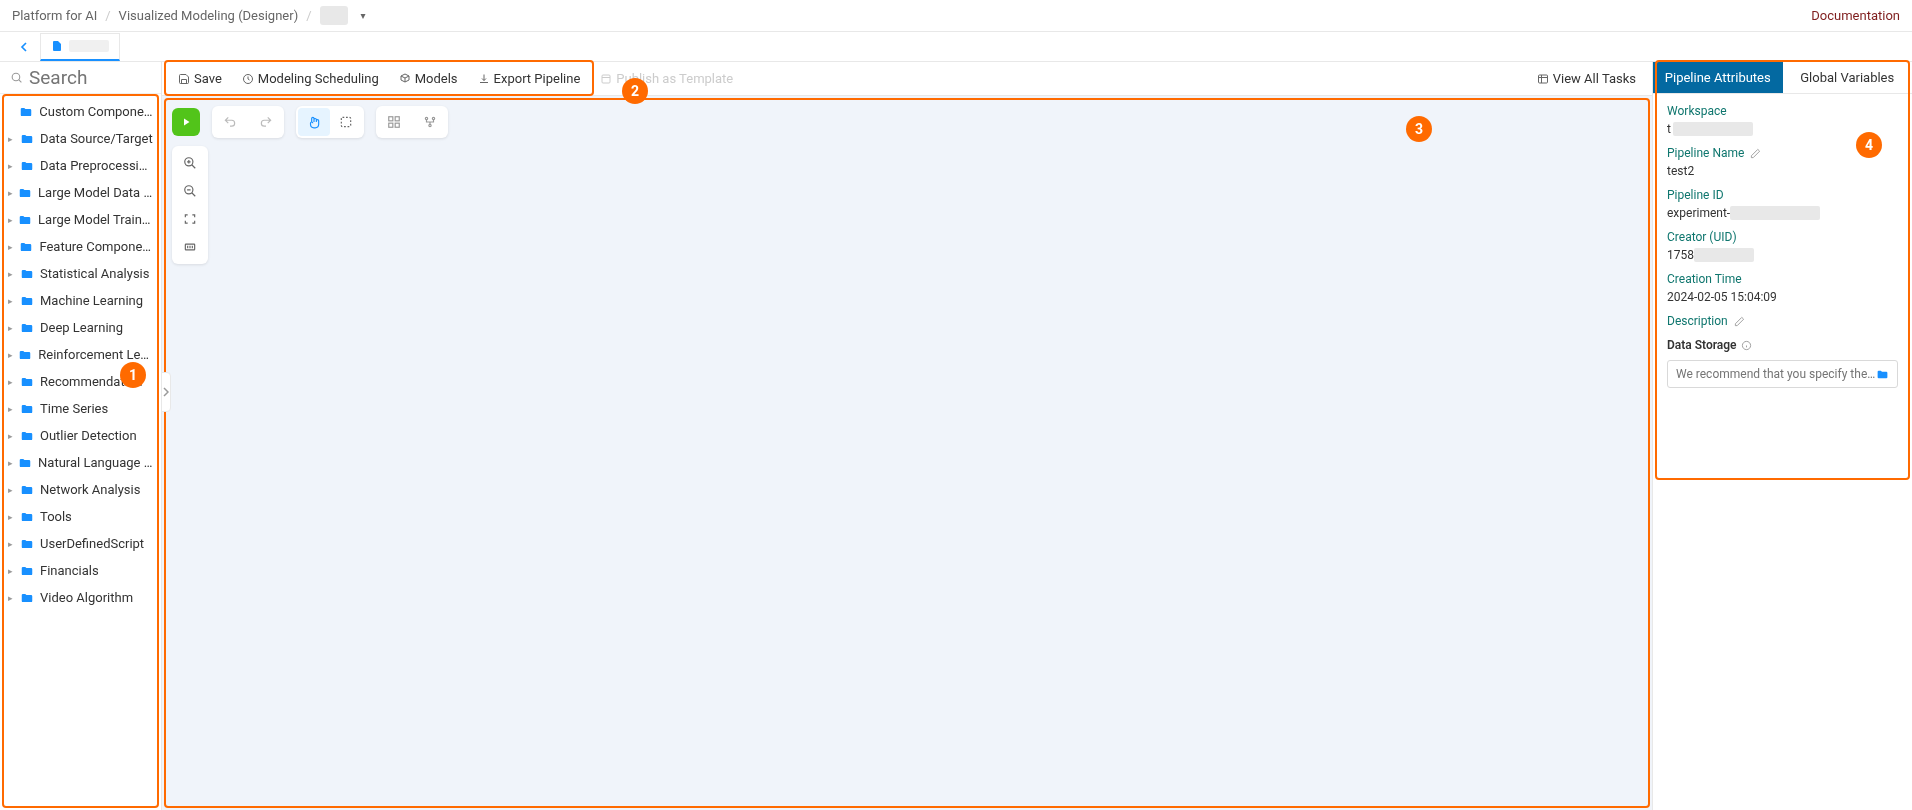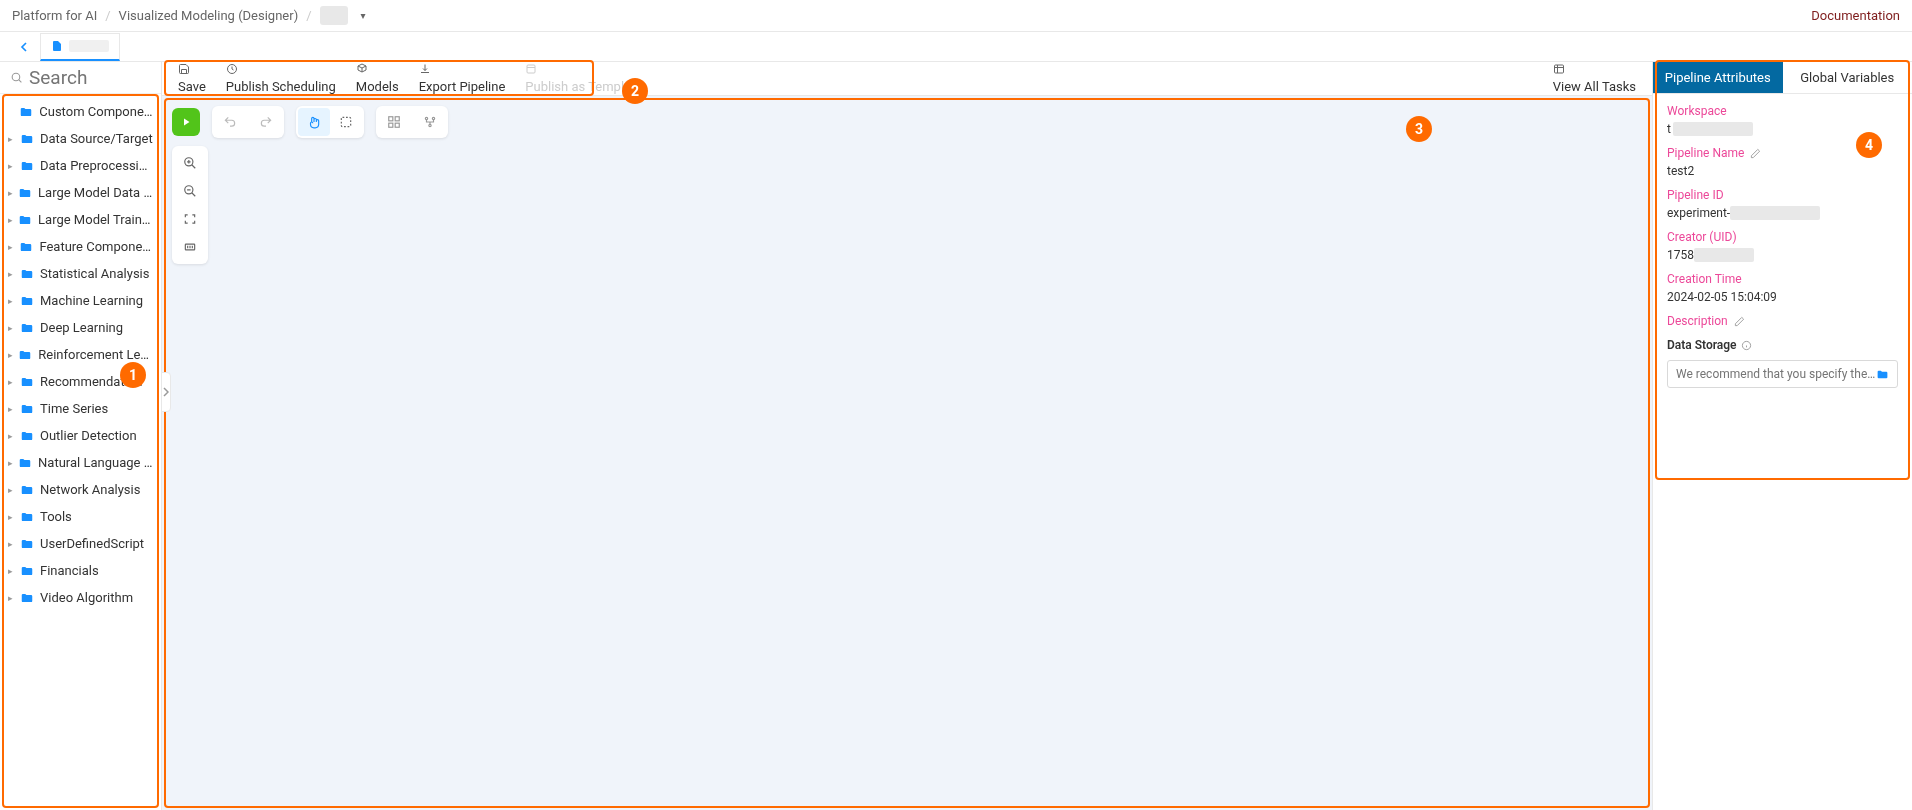--- a/index.html
+++ b/index.html
@@ -28,21 +28,21 @@
 .tree-item { display: flex; align-items: center; padding: 6px 8px; cursor: pointer; font-size: 13px; color: #333; white-space: nowrap; overflow: hidden; text-overflow: ellipsis; }
 .tree-item .arrow { width: 10px; color: #999; font-size: 9px; margin-right: 2px; display: inline-block; }
 .tree-item.no-arrow .arrow { visibility: hidden; }
 .tree-item .folder-icon { color: #1890ff; margin-right: 6px; font-size: 13px; flex-shrink: 0; }
 .tree-item .label { overflow: hidden; text-overflow: ellipsis; }
 .collapse-handle { position: absolute; right: -10px; top: 310px; width: 10px; height: 40px; background: #fff; border: 1px solid #e8e8e8; border-radius: 0 4px 4px 0; display: flex; align-items: center; justify-content: center; color: #999; font-size: 9px; cursor: pointer; z-index: 10; }
 
 .center-panel { flex: 1; display: flex; flex-direction: column; position: relative; }
 .toolbar { display: flex; align-items: center; justify-content: space-between; padding: 0 8px; height: 34px; border-bottom: 1px solid #e8e8e8; }
 .toolbar-left { display: flex; align-items: center; gap: 4px; }
-.toolbar-btn { display: flex; gap: 4px; padding: 4px 8px; font-size: 13px; color: #333; cursor: pointer; border-radius: 3px; flex-direction: column; }
+.toolbar-btn { display: flex; align-items: center; gap: 4px; padding: 4px 8px; font-size: 13px; color: #333; cursor: pointer; border-radius: 3px; }
 .toolbar-btn .icon { font-size: 12px; color: #666; }
 .toolbar-btn.disabled { color: #ccc; cursor: not-allowed; }
 .toolbar-btn.disabled .icon { color: #ccc; }
 .toolbar-right { display: flex; align-items: center; }
 
 .canvas-area { flex: 1; background: #f0f4fa; position: relative; margin: 0; }
 .canvas-topbar { position: absolute; top: 10px; left: 10px; display: flex; align-items: center; gap: 12px; }
 .run-btn { width: 28px; height: 28px; background: #52c41a; border-radius: 6px; display: flex; align-items: center; justify-content: center; color: #fff; cursor: pointer; }
 .canvas-btn-group { display: flex; align-items: center; background: #fff; border-radius: 6px; padding: 2px; box-shadow: 0 1px 3px rgba(0,0,0,0.1); }
 .canvas-btn-group.gap { gap: 4px; }
@@ -50,21 +50,21 @@
 .canvas-icon-btn.active { background: #e6f4ff; color: #1890ff; }
 .canvas-sidebar-tools { position: absolute; top: 50px; left: 10px; background: #fff; border-radius: 6px; padding: 4px; box-shadow: 0 1px 3px rgba(0,0,0,0.1); display: flex; flex-direction: column; gap: 2px; }
 .canvas-sidebar-tools .tool-btn { width: 28px; height: 26px; display: flex; align-items: center; justify-content: center; color: #666; cursor: pointer; border-radius: 4px; }
 
 .right-panel { width: 260px; border-left: 1px solid #e8e8e8; display: flex; flex-direction: column; }
 .right-tabs { display: flex; border-bottom: 1px solid #e8e8e8; }
 .right-tab { flex: 1; text-align: center; padding: 8px 4px; font-size: 13px; cursor: pointer; color: #333; }
 .right-tab.active { background: #0369a1; color: #fff; }
 .attrs { padding: 10px 14px; display: flex; flex-direction: column; gap: 10px; font-size: 12px; }
 .attr-block { display: flex; flex-direction: column; gap: 4px; }
-.attr-label { color: #ec4899; font-size: 12px; display: flex; align-items: center; gap: 6px; }
+.attr-label { color: #0f766e; font-size: 12px; display: flex; align-items: center; gap: 6px; }
 .attr-value { color: #333; font-size: 12px; }
 .attr-value.mask { display: inline-block; background: #e8e8e8; width: 80px; height: 14px; border-radius: 2px; }
 .edit-icon { color: #999; font-size: 11px; cursor: pointer; }
 .info-icon { color: #999; font-size: 11px; }
 .storage-label { color: #333; font-weight: 600; font-size: 12px; display: flex; align-items: center; gap: 4px; }
 .storage-input { display: flex; align-items: center; border: 1px solid #d9d9d9; border-radius: 3px; padding: 6px 8px; margin-top: 4px; }
 .storage-input input { border: none; outline: none; flex: 1; font-size: 12px; color: #999; text-overflow: ellipsis; }
 .storage-input .folder-select { color: #1890ff; font-size: 13px; cursor: pointer; }
 
 .highlight-box { position: absolute; border: 2px solid #ff6a00; border-radius: 4px; pointer-events: none; z-index: 5; }
@@ -309,21 +309,21 @@
           </span>
           <span>Save</span>
         </div>
         <div class="toolbar-btn">
           <span class="icon">
             <svg width="12" height="12" viewBox="0 0 24 24" fill="none" stroke="#666" stroke-width="2">
                 <circle cx="12" cy="12" r="9"></circle>
                 <path d="M12 7v5l3 2"></path>
               </svg>
           </span>
-          <span>Publish Scheduling</span>
+          <span>Modeling Scheduling</span>
         </div>
         <div class="toolbar-btn">
           <span class="icon">
             <svg width="12" height="12" viewBox="0 0 24 24" fill="none" stroke="#666" stroke-width="2">
                 <path d="M12 2l8 4v8l-8 4-8-4V6z"></path>
                 <path d="M12 10l8-4M12 10v8M12 10L4 6"></path>
               </svg>
           </span>
           <span>Models</span>
         </div>

